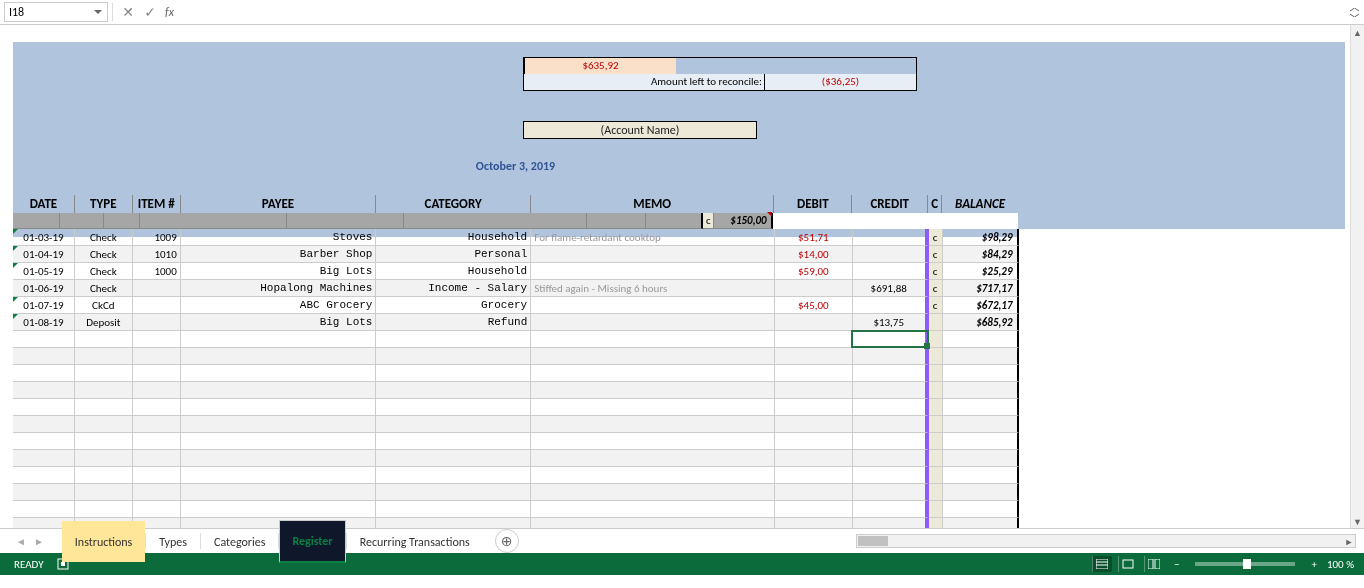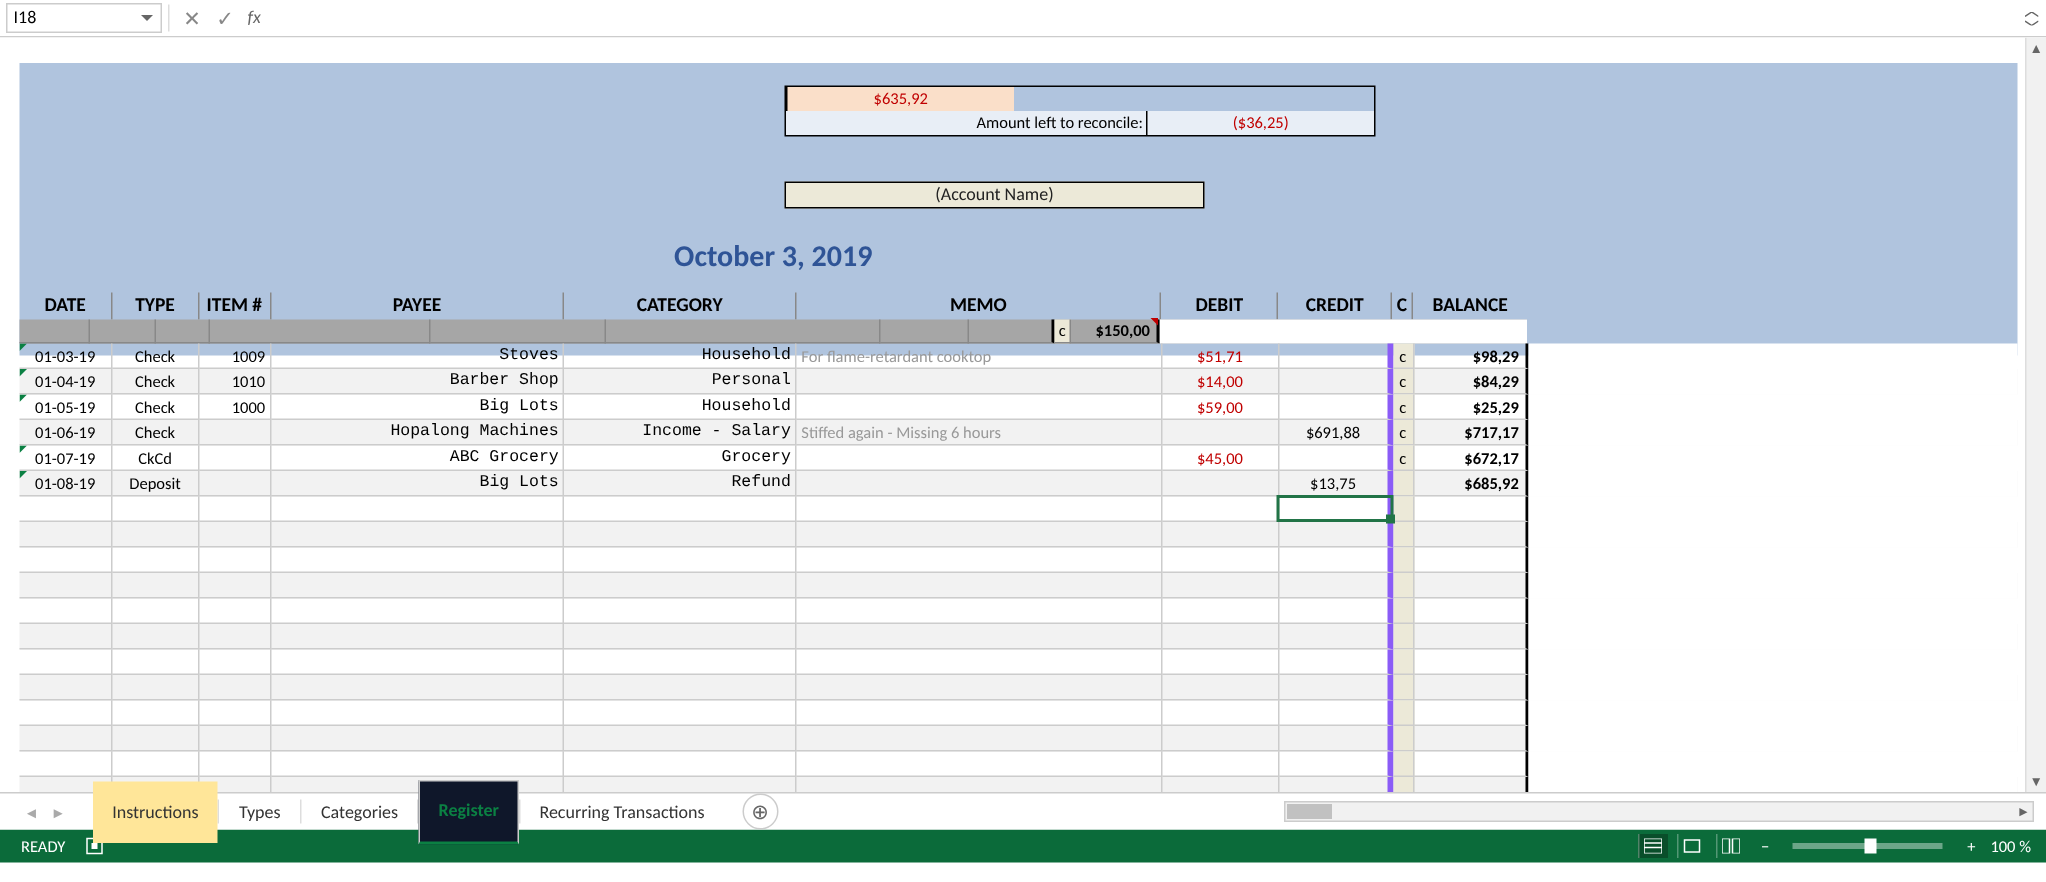--- a/index.html
+++ b/index.html
@@ -67,30 +67,30 @@
   }
   .summary-row { display:flex; height:16px; font-size:11px;}
   .summary-label { width:240px; text-align:right; padding-right:2px; line-height:16px;}
   .summary-val { width:152px; text-align:center; line-height:16px;}
   .summary-row.r1 .summary-val { background:#fadfc9; color:#c00000; border-left:1px solid #000;}
   .summary-row.r2 { background:#e8eef6;}
   .summary-row.r2 .summary-val { color:#c00000; border-left:1px solid #000;}
 
   .acct-box {
     position:absolute;
-    left:523px; top:96px; width:280px; height:18px;
+    left:523px; top:96px; width:234px; height:18px;
     background:#ece9d8; border:1px solid #000;
     text-align:center; line-height:16px; font-size:12px;
     color:#222;
   }
   .date-header {
     position:absolute;
     left:13px; top:134px; width:1005px;
     text-align:center;
-    font-weight:bold; font-size:20px; color:#2f5496;
+    font-weight:bold; font-size:12px; color:#2f5496;
   }
 
   
   .col-headers {
     position:absolute;
     left:13px; top:170px;
     width:1005px; height:18px;
     display:flex;
     font-weight:bold;
     font-size:13px;
@@ -100,21 +100,21 @@
   .col-headers div { line-height:18px;}
   .w-date   { width:62px; border-right:1px solid #888;}
   .w-type   { width:58px; border-right:1px solid #888;}
   .w-item   { width:48px; border-right:1px solid #888;}
   .w-payee  { width:196px; border-right:1px solid #888;}
   .w-cat    { width:155px; border-right:1px solid #888;}
   .w-memo   { width:244px; border-right:1px solid #888;}
   .w-debit  { width:78px; border-right:1px solid #888;}
   .w-credit { width:76px; border-right:1px solid #888;}
   .w-c      { width:14px; border-right:1px solid #888;}
-  .w-bal    { width:76px;}
+  .w-bal    { width:76px;font-style:italic;}
 
   
   .open-row {
     position:absolute; left:13px; top:188px; width:1005px; height:16px;
     background:#a6a6a6;
     display:flex;
   }
   .open-row div { height:16px; line-height:16px; font-size:11px; border-right:1px solid #888; border-bottom:1px solid #888;}
   .open-row .w-c { background:#ece9d8; text-align:center;}
   .open-row .w-bal { border-right:2px solid #000; font-weight:bold; text-align:right; padding-right:4px; position:relative;}

